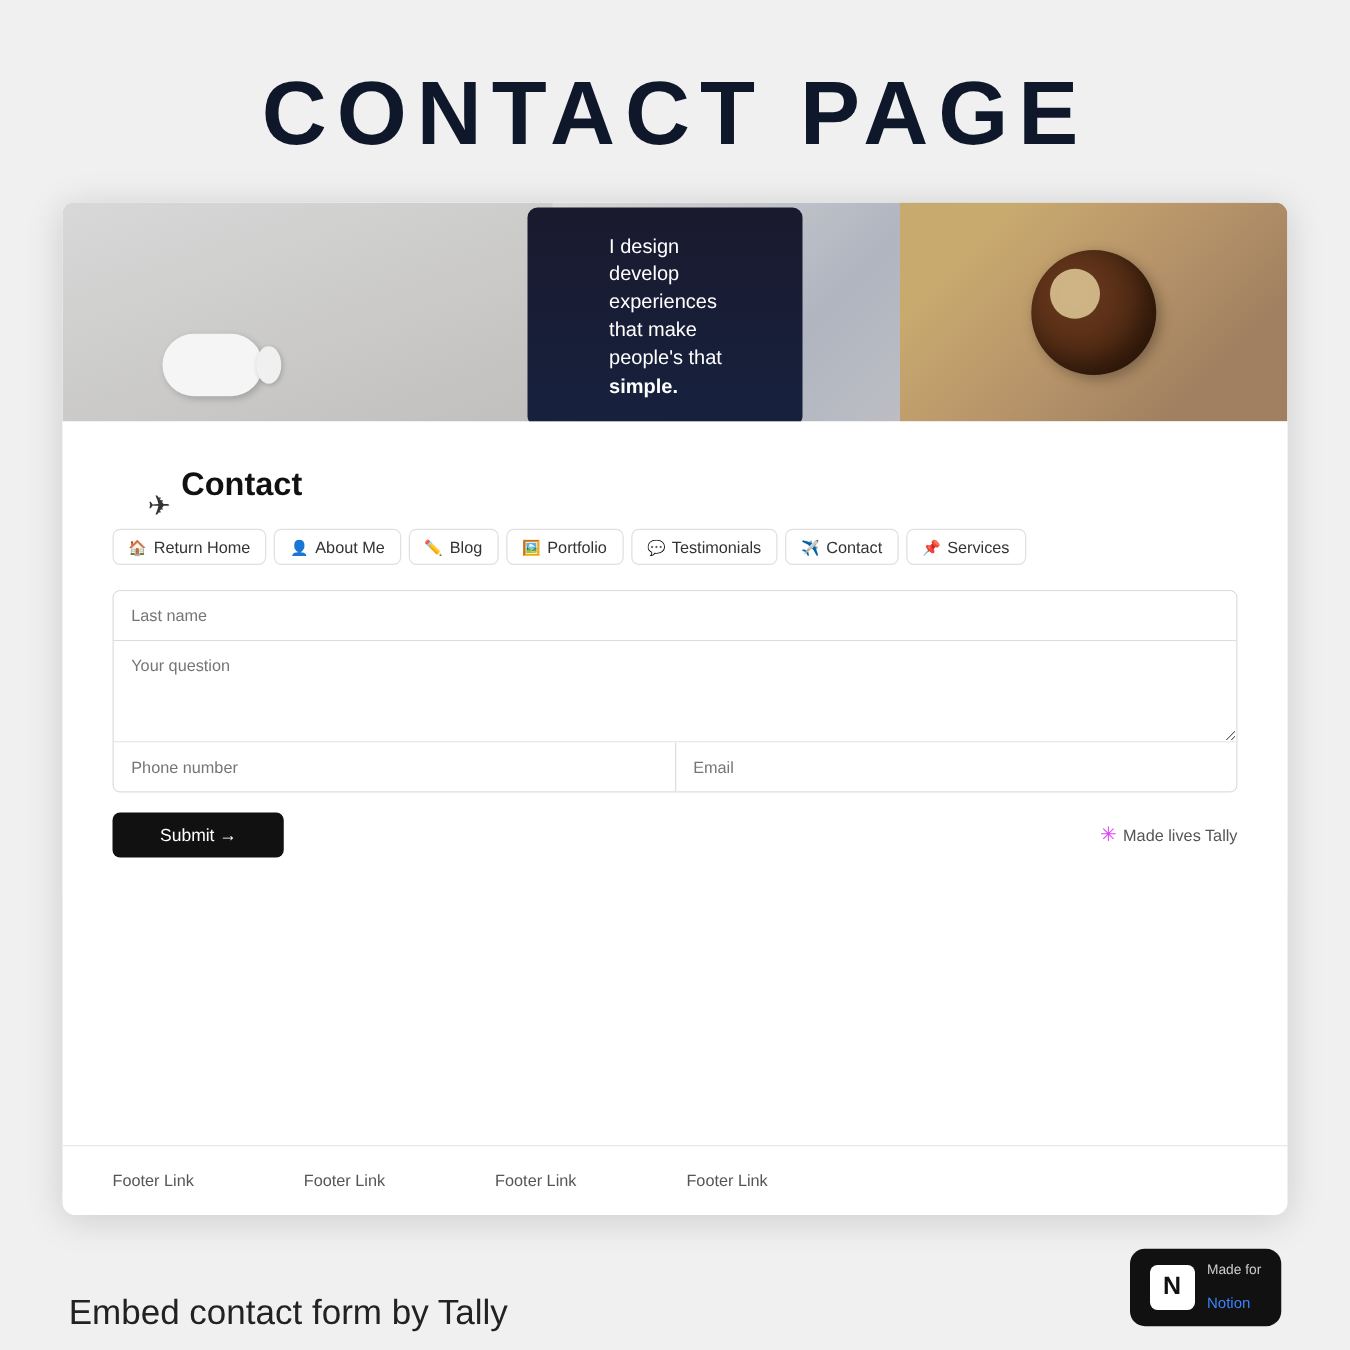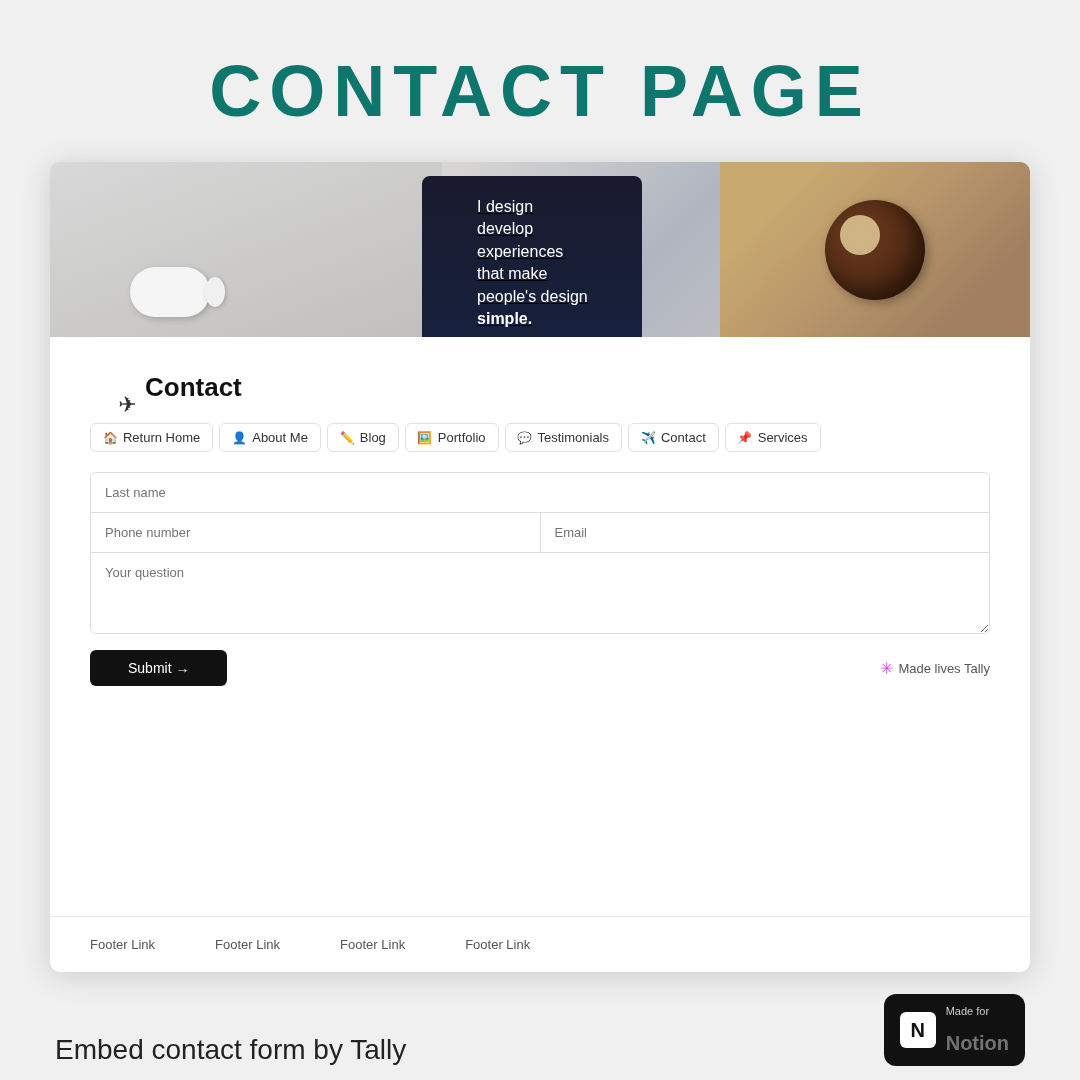--- a/index.html
+++ b/index.html
@@ -12,21 +12,21 @@
       display: flex;
       flex-direction: column;
       align-items: center;
     }
 
     .page-title {
       font-size: 72px;
       font-weight: 900;
       letter-spacing: 8px;
       text-transform: uppercase;
-      color: #0f766e;
+      color: #0f172a;
       text-align: center;
       margin-top: 50px;
       margin-bottom: 30px;
       font-family: 'Arial Black', 'Impact', sans-serif;
     }
 
     .browser-frame {
       width: 980px;
       background: #fff;
       border-radius: 10px;
@@ -78,30 +78,29 @@
       border-radius: 50%;
       position: absolute;
       right: -15px;
       top: 10px;
       box-shadow: 1px 1px 4px rgba(0,0,0,0.2);
     }
 
     .hero-phone {
       position: absolute;
       left: 38%;
-      top: 14px;
+      top: 4px;
       width: 220px;
       height: 175px;
       background: linear-gradient(180deg, #1a1a2e 0%, #16213e 100%);
       border-radius: 8px;
       display: flex;
-      align-items: flex-start;
+      align-items: flex-end;
       justify-content: center;
       padding: 20px 15px;
-      text-decoration: underline;
     }
 
     .hero-phone-text {
       color: #fff;
       font-size: 16px;
       line-height: 1.4;
       font-family: sans-serif;
     }
 
     .hero-phone-text .bold {
@@ -278,21 +277,21 @@
       color: #e040fb;
       font-size: 16px;
     }
 
     
     .footer {
       border-top: 1px solid #e8e8e8;
       margin-top: 200px;
       padding: 20px 40px;
       display: flex;
-      gap: 60px;
+      gap: 88px;
     }
 
     .footer-link {
       font-size: 13px;
       color: #555;
       cursor: pointer;
     }
 
     
     .bottom-section {
@@ -341,43 +340,43 @@
       line-height: 1.3;
       gap: 12px;
     }
 
     .notion-made-for {
       font-size: 11px;
       color: #ccc;
     }
 
     .notion-name {
-      font-size: 20px;
-      font-weight: 700;
-      color: #737373;
+      font-size: 12px;
+      font-weight: 400;
+      color: #3b82f6;
     }
   </style>
 </head>
 <body>
 
 <h1 class="page-title">CONTACT PAGE</h1>
 
 <div class="browser-frame">
 
   <div class="hero-image">
     <div class="laptop-area">
       <div class="hero-earbuds"></div>
     </div>
     <div class="hero-phone">
       <div class="hero-phone-text">
         <span>I design</span><br>
         <span>develop</span><br>
         <span>experiences</span><br>
         <span>that make</span><br>
-        <span>people's design</span><br>
+        <span>people's that</span><br>
         <span class="bold">simple.</span>
       </div>
     </div>
     <div class="hero-drink">
       <div class="drink-glass"></div>
     </div>
   </div>
 
   <div class="page-content">
 
@@ -418,25 +417,25 @@
         <span class="nav-icon">📌</span>
         <span>Services</span>
       </div>
     </nav>
 
     <div class="form-container">
       <div class="form-row">
         <input class="form-input" type="text" placeholder="Last name" style="">
       </div>
       <div class="form-row">
+        <textarea class="form-textarea" placeholder="Your question" style=""></textarea>
+      </div>
+      <div class="form-row">
         <input class="form-input" type="text" placeholder="Phone number" style="">
         <input class="form-input" type="email" placeholder="Email" style="">
-      </div>
-      <div class="form-row">
-        <textarea class="form-textarea" placeholder="Your question" style=""></textarea>
       </div>
     </div>
 
     <div class="form-actions">
       <button class="submit-btn">Submit →</button>
       <div class="tally-badge">
         <span class="tally-star">✳</span>
         <span>Made lives Tally</span>
       </div>
     </div>

